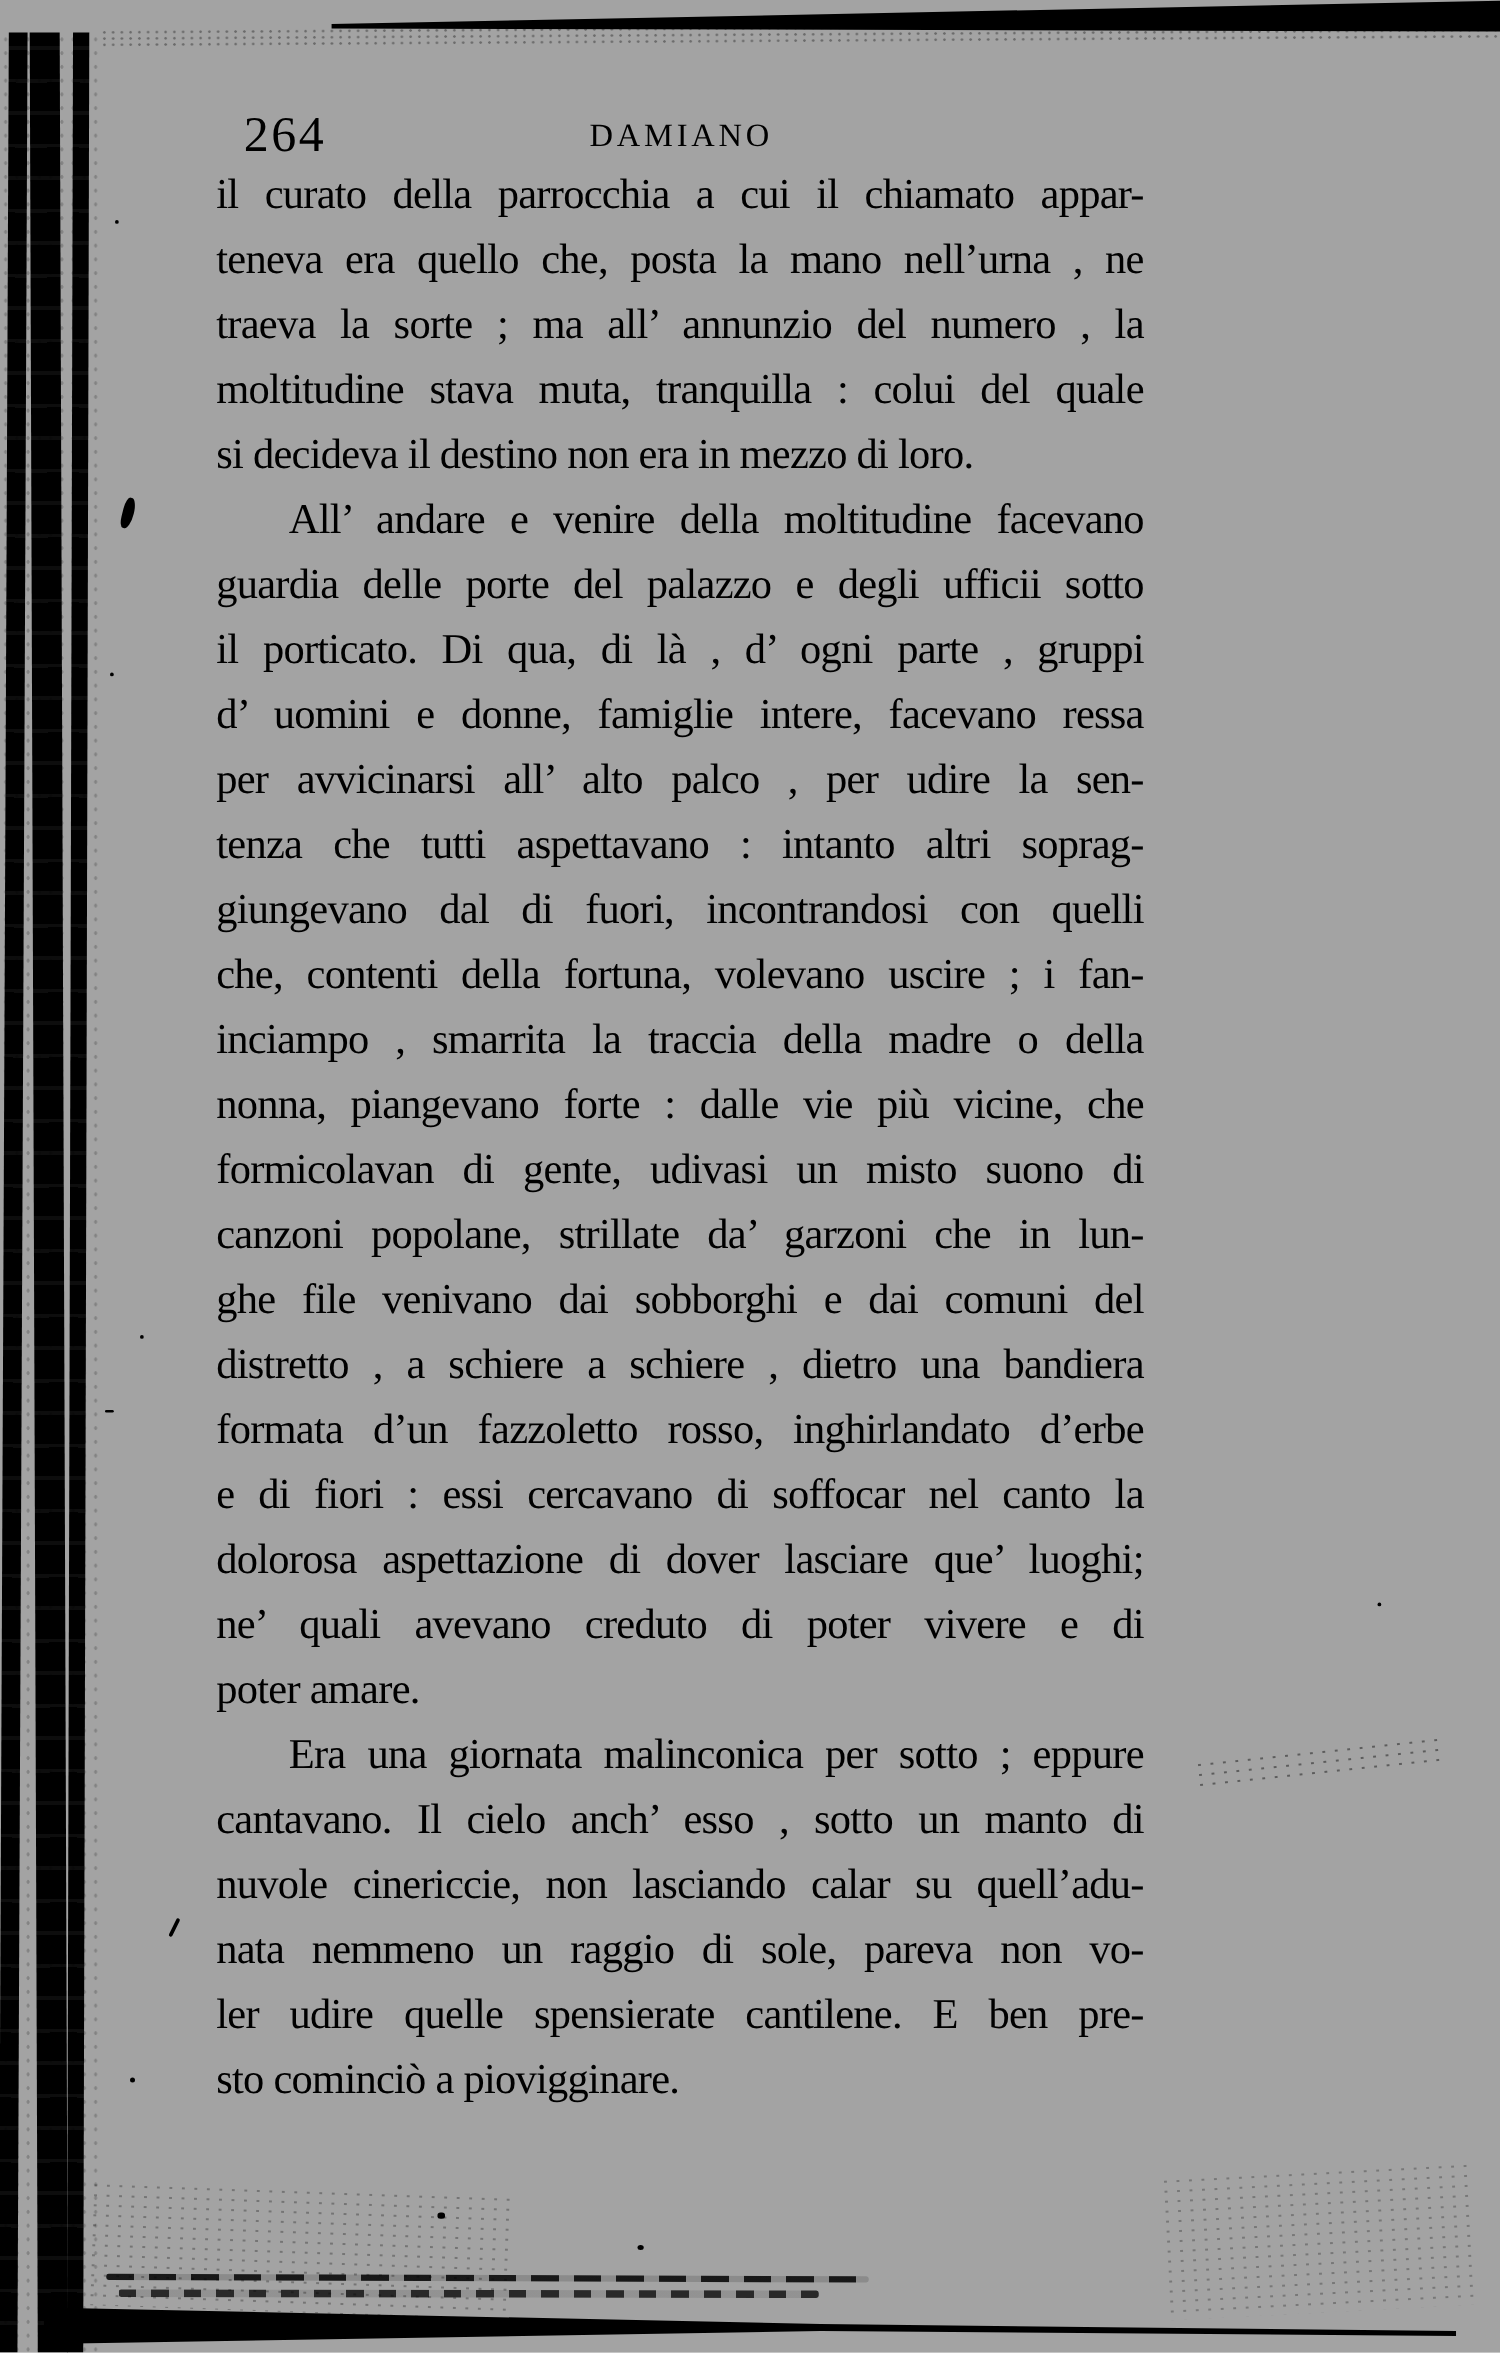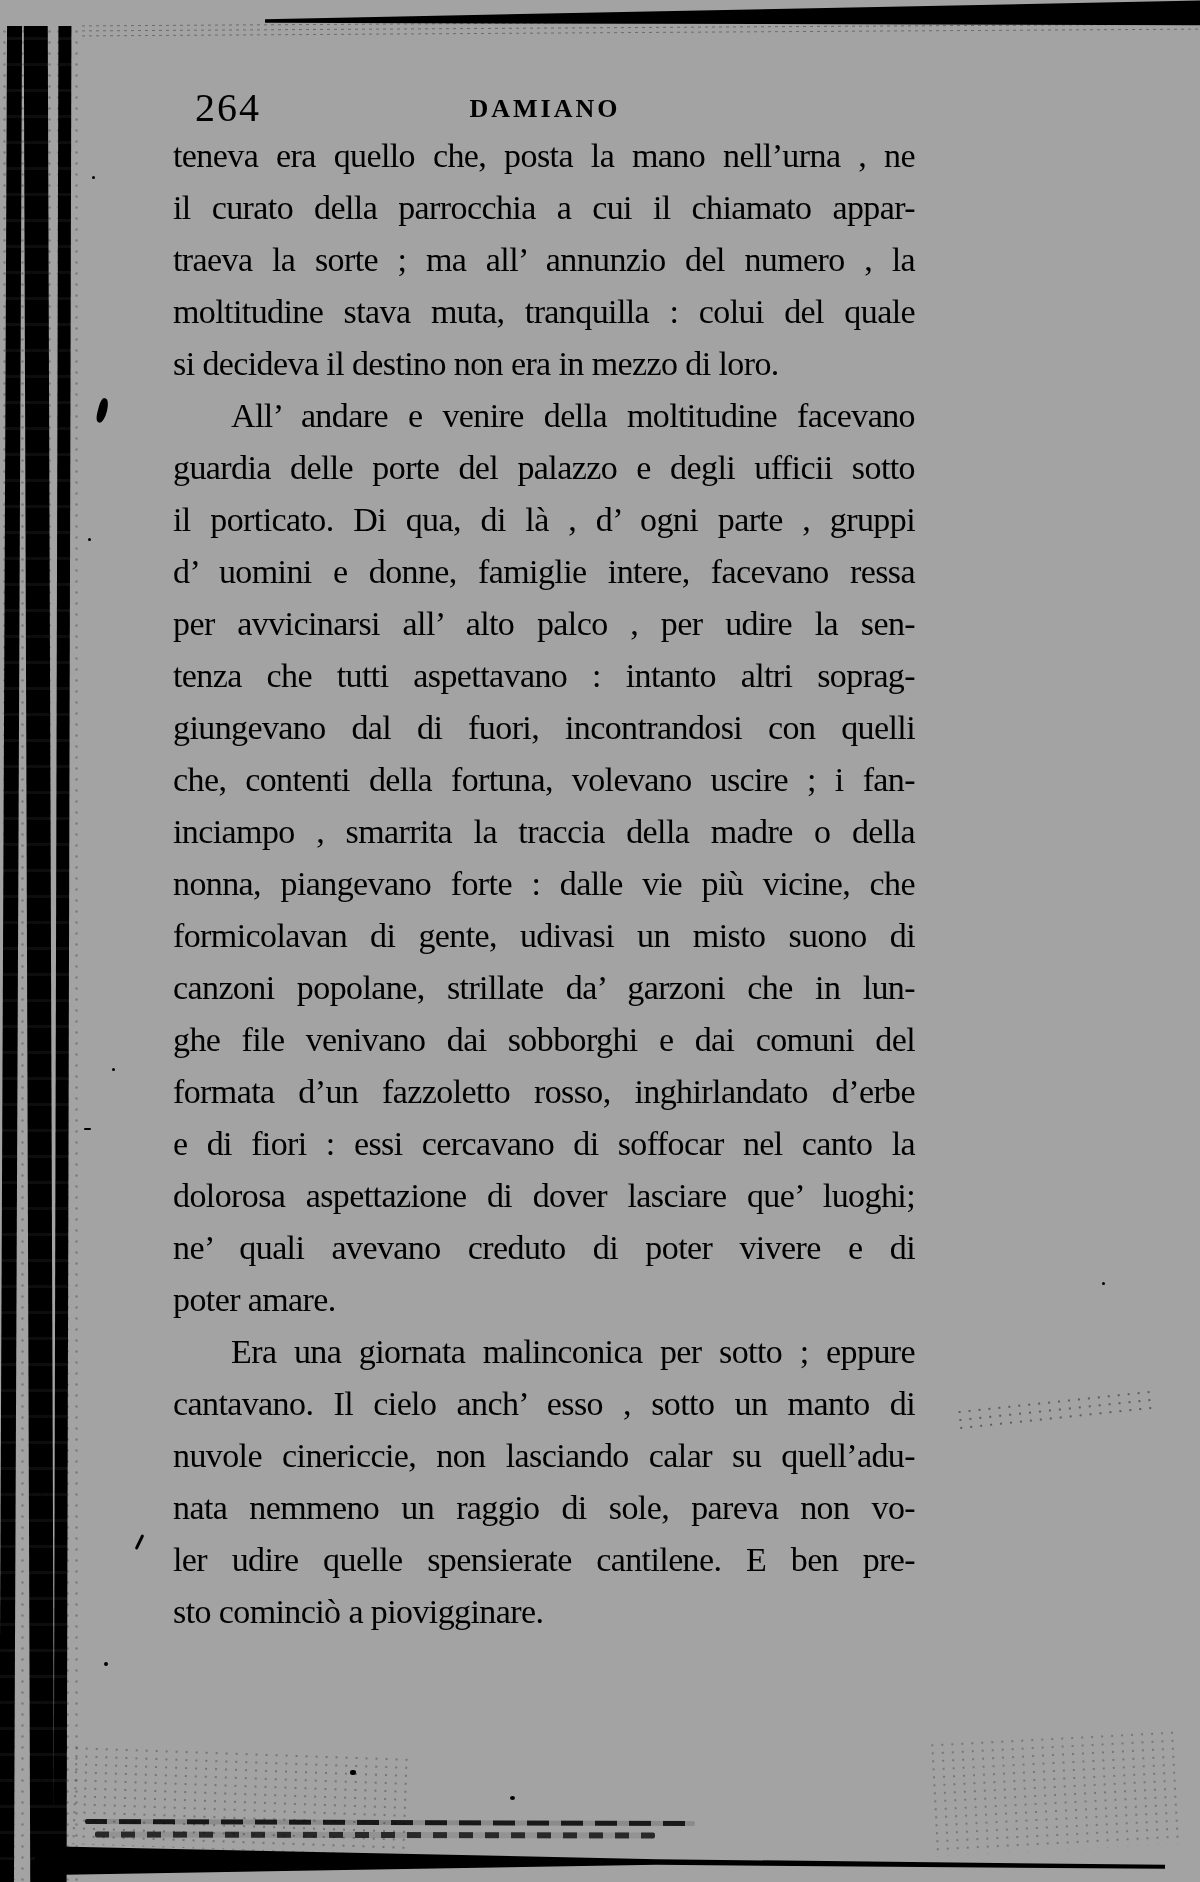--- a/index.html
+++ b/index.html
@@ -84,21 +84,21 @@
     position: absolute; left: 175px; top: 84px; width: 740px; height: 50px;
   }
   .page-number {
     position: absolute; left: 20px; top: 0;
     font-size: 40px; letter-spacing: 2px;
   }
   .running-header {
     position: absolute; left: 0; right: 0; top: 10px;
     text-align: center;
     font-size: 26px; letter-spacing: 3px;
-    font-weight: bold;
+    font-weight: normal;
   }
   .text-block {
     position: absolute; left: 173px; top: 130px; width: 742px;
     font-size: 34px;
     line-height: 52px;
     letter-spacing: -0.6px;
   }
   .line {
     text-align: justify;
     text-align-last: justify;
@@ -121,38 +121,39 @@
     <div class="bind-bar b3"></div>
     <div class="bind-fuzz"></div>
   </div>
 
   <div class="header-row">
     <div class="page-number">264</div>
     <div class="running-header">DAMIANO</div>
   </div>
 
   <div class="text-block">
+      <div class="line">il curato della parrocchia a cui il chiamato appar-</div>
       <div class="line">teneva era quello che, posta la mano nell’urna , ne</div>
-      <div class="line">il curato della parrocchia a cui il chiamato appar-</div>
       <div class="line">traeva la sorte ; ma all’ annunzio del numero , la</div>
       <div class="line">moltitudine stava muta, tranquilla : colui del quale</div>
       <div class="line line-last">si decideva il destino non era in mezzo di loro.</div>
       <div class="line line-indent">All’ andare e venire della moltitudine facevano</div>
       <div class="line">guardia delle porte del palazzo e degli ufficii sotto</div>
       <div class="line">il porticato. Di qua, di là , d’ ogni parte , gruppi</div>
       <div class="line">d’ uomini e donne, famiglie intere, facevano ressa</div>
       <div class="line">per avvicinarsi all’ alto palco , per udire la sen-</div>
       <div class="line">tenza che tutti aspettavano : intanto altri soprag-</div>
       <div class="line">giungevano dal di fuori, incontrandosi con quelli</div>
       <div class="line">che, contenti della fortuna, volevano uscire ; i fan-</div>
       <div class="line">inciampo , smarrita la traccia della madre o della</div>
       <div class="line">nonna, piangevano forte : dalle vie più vicine, che</div>
       <div class="line">formicolavan di gente, udivasi un misto suono di</div>
       <div class="line">canzoni popolane, strillate da’ garzoni che in lun-</div>
       <div class="line">ghe file venivano dai sobborghi e dai comuni del</div>
+      <div class="line">distretto , a schiere a schiere , dietro una bandiera</div>
       <div class="line">formata d’un fazzoletto rosso, inghirlandato d’erbe</div>
       <div class="line">e di fiori : essi cercavano di soffocar nel canto la</div>
       <div class="line">dolorosa aspettazione di dover lasciare que’ luoghi;</div>
       <div class="line">ne’ quali avevano creduto di poter vivere e di</div>
       <div class="line line-last">poter amare.</div>
       <div class="line line-indent">Era una giornata malinconica per sotto ; eppure</div>
       <div class="line">cantavano. Il cielo anch’ esso , sotto un manto di</div>
       <div class="line">nuvole cinericcie, non lasciando calar su quell’adu-</div>
       <div class="line">nata nemmeno un raggio di sole, pareva non vo-</div>
       <div class="line">ler udire quelle spensierate cantilene. E ben pre-</div>

